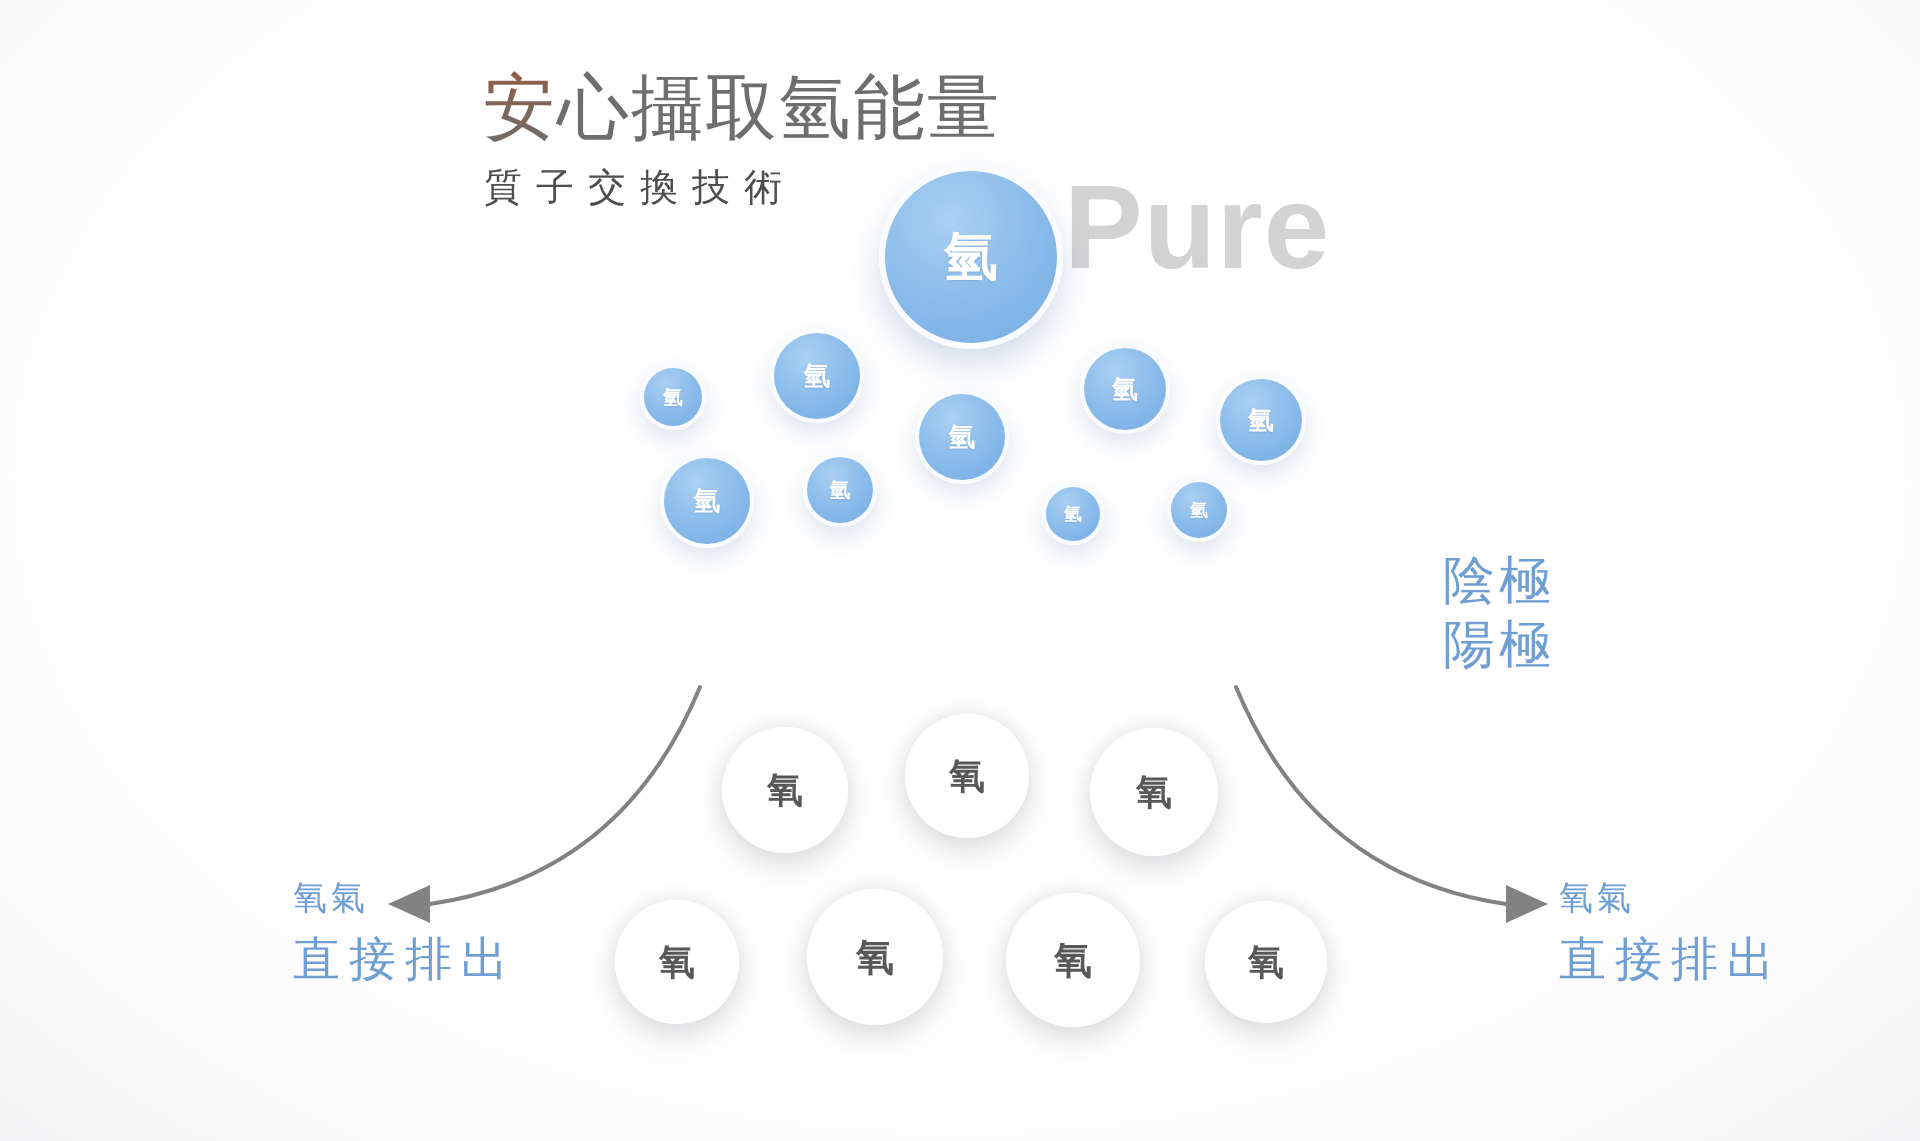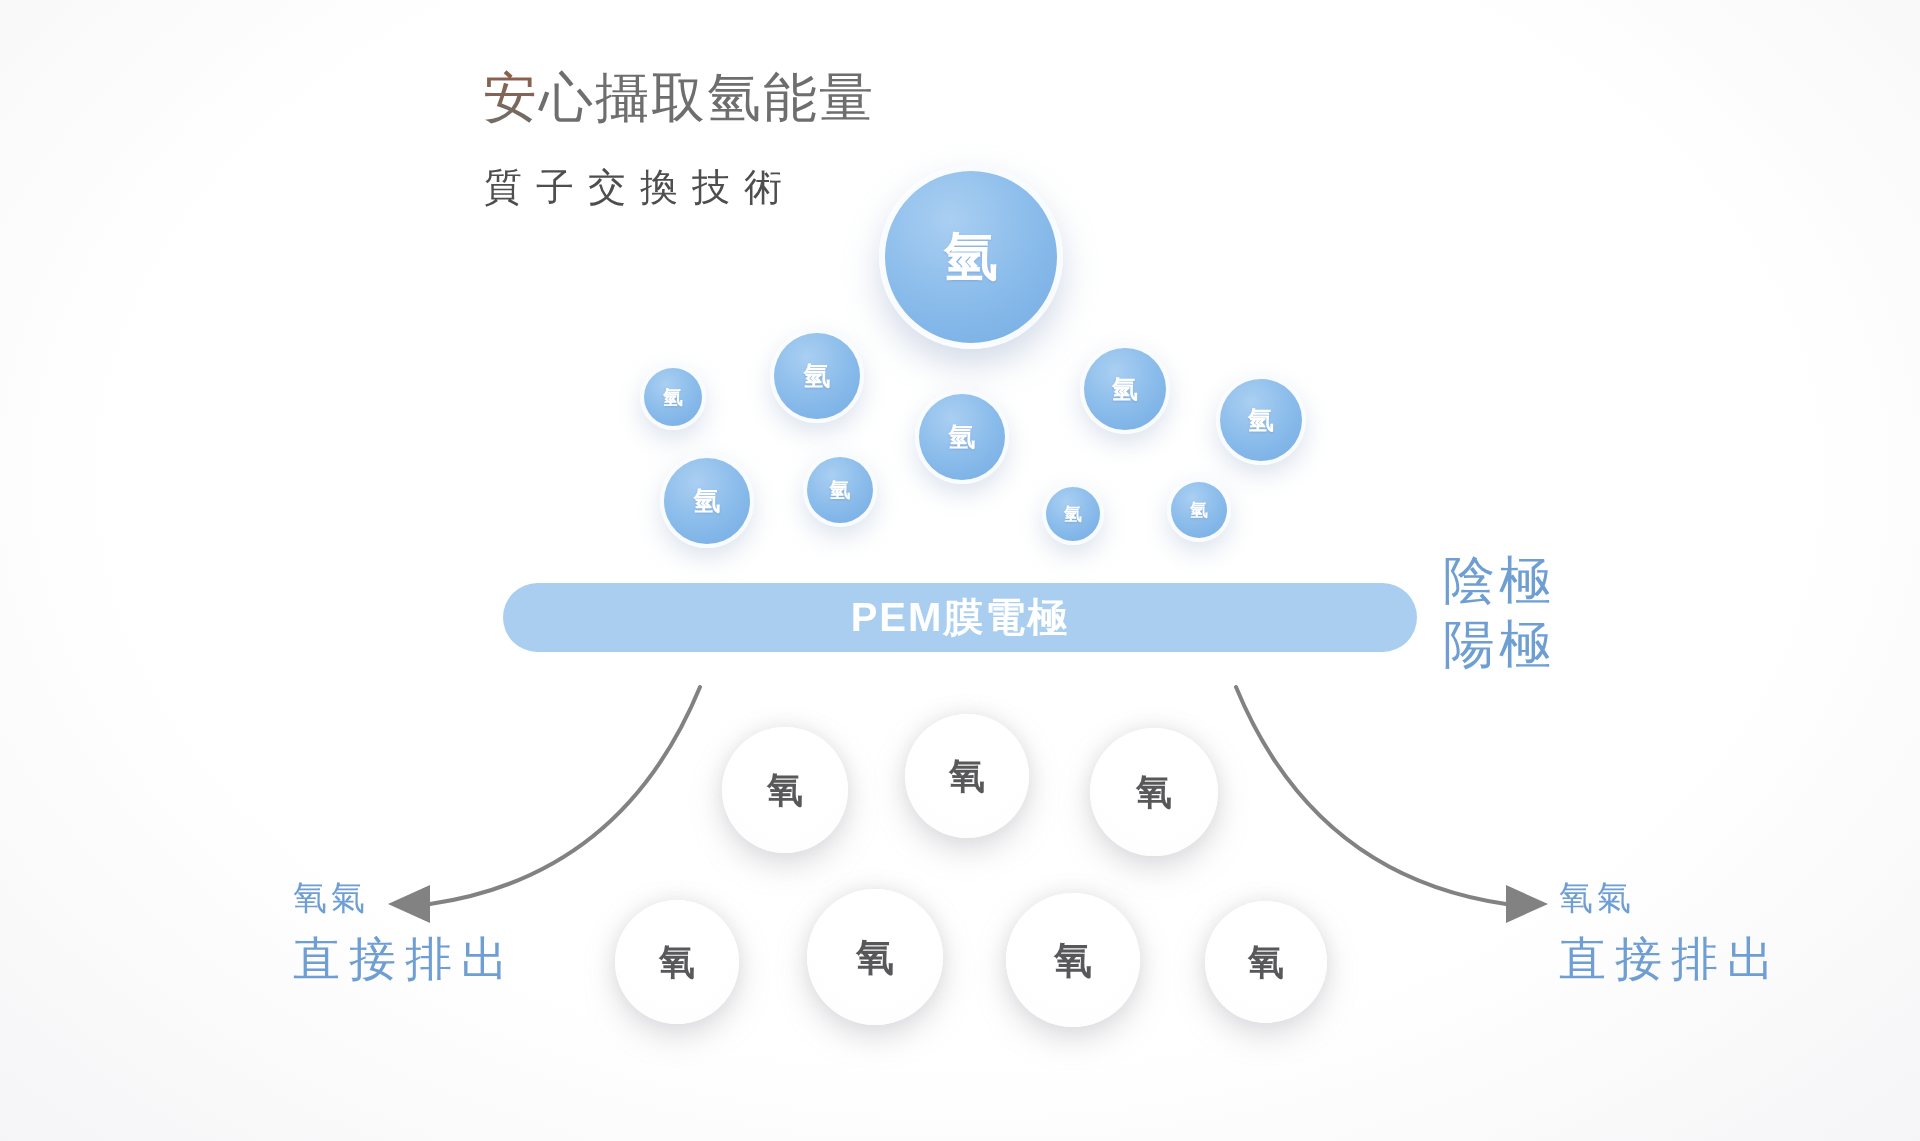--- a/index.html
+++ b/index.html
@@ -7,21 +7,21 @@
   .canvas {
     position: relative;
     width: 1920px; height: 1141px;
     overflow: hidden;
     background: radial-gradient(ellipse at 50% 42%, #ffffff 62%, #f5f5f7 100%);
   }
 
   
   .title {
     position: absolute; left: 483px; top: 68px;
-    font-size: 54px; letter-spacing: 2px; line-height: 1.1;
+    font-size: 72px; letter-spacing: 2px; line-height: 1.1;
     color: var(--title-gray); font-weight: 500; white-space: nowrap;
   }
   .title .accent {
     background: linear-gradient(180deg, var(--accent-brown) 10%, #716c68 92%);
     -webkit-background-clip: text; background-clip: text; color: transparent;
   }
   .subtitle {
     position: absolute; left: 484px; top: 162px;
     font-size: 38px; letter-spacing: 14px; color: var(--subtitle-gray);
     white-space: nowrap;
@@ -90,20 +90,21 @@
 </style>
 </head>
 <body>
 
 <div class="canvas">
 
   <div class="title"><span class="accent">安</span><span>心攝取氫能量</span></div>
 
   <div class="subtitle">質子交換技術</div>
 
+  <div class="watermark">Pure</div>
 
   <svg id="arrows" width="1920" height="1141" viewBox="0 0 1920 1141">
     <path class="arrow-path" d="M 700 687 Q 622 876 430 904"></path>
     <polygon class="arrow-head" points="388,904 430,885 430,923"></polygon>
     <path class="arrow-path" d="M 1236 687 Q 1314 876 1506 904"></path>
     <polygon class="arrow-head" points="1548,904 1506,885 1506,923"></polygon>
   </svg>
 
   <div class="layer" id="hydrogen-layer">
       <div class="bubble h large" style="left: 879px; top: 165px; width: 184px; height: 184px; font-size: 54px;">氫</div>
@@ -111,23 +112,20 @@
       <div class="bubble h" style="left: 770px; top: 329px; width: 94px; height: 94px; font-size: 27px;">氫</div>
       <div class="bubble h" style="left: 915px; top: 390px; width: 94px; height: 94px; font-size: 27px;">氫</div>
       <div class="bubble h" style="left: 1080px; top: 344px; width: 90px; height: 90px; font-size: 26px;">氫</div>
       <div class="bubble h" style="left: 1216px; top: 375px; width: 90px; height: 90px; font-size: 26px;">氫</div>
       <div class="bubble h" style="left: 660px; top: 454px; width: 94px; height: 94px; font-size: 27px;">氫</div>
       <div class="bubble h" style="left: 803px; top: 453px; width: 74px; height: 74px; font-size: 21px;">氫</div>
       <div class="bubble h" style="left: 1042px; top: 483px; width: 62px; height: 62px; font-size: 18px;">氫</div>
       <div class="bubble h" style="left: 1167px; top: 478px; width: 64px; height: 64px; font-size: 18px;">氫</div>
     </div>
 
-  <div class="bar">
-    <span>PEM膜電極</span>
-  </div>
 
   <div class="electrode cathode">陰極</div>
   <div class="electrode anode">陽極</div>
 
   <div class="layer" id="oxygen-layer">
       <div class="bubble o" style="left: 722px; top: 727px; width: 126px; height: 126px; font-size: 36px;">氧</div>
       <div class="bubble o" style="left: 905px; top: 714px; width: 124px; height: 124px; font-size: 36px;">氧</div>
       <div class="bubble o" style="left: 1090px; top: 728px; width: 128px; height: 128px; font-size: 36px;">氧</div>
       <div class="bubble o" style="left: 615px; top: 900px; width: 124px; height: 124px; font-size: 36px;">氧</div>
       <div class="bubble o" style="left: 807px; top: 889px; width: 136px; height: 136px; font-size: 38px;">氧</div>

